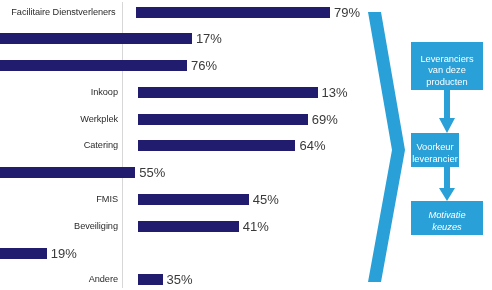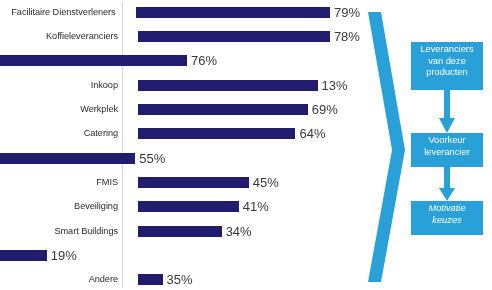--- a/index.html
+++ b/index.html
@@ -106,28 +106,28 @@
   }
 
   .flow-box {
     position: absolute;
     background: #29A0D8;
     color: #ffffff;
     font-size: 9.3px;
     line-height: 11.5px;
     text-align: center;
     display: flex;
-    align-items: flex-start;
+    align-items: flex-end;
     justify-content: center;
     box-sizing: border-box;
     padding: 2px 3px;
   }
 
   #flow-box-0 { left: 51px; top: 42px;  width: 72px; height: 48px; }
-  #flow-box-1 { left: 51px; top: 133px; width: 72px; height: 34px; }
+  #flow-box-1 { left: 51px; top: 133px; width: 48px; height: 34px; }
   #flow-box-2 { left: 51px; top: 201px; width: 72px; height: 34px; font-style: italic; }
 
   .flow-arrow {
     position: absolute;
     left: 79px;
     width: 16px;
   }
   #flow-arrow-0 { top: 90px;  height: 43px; }
   #flow-arrow-1 { top: 167px; height: 34px; }
 </style>
@@ -140,24 +140,23 @@
     <div id="axis-line"></div>
     <div id="bar-rows">
         <div class="bar-row">
           <div class="cat-label">Facilitaire Dienstverleners</div>
           <div class="bar-track">
             <div class="bar-fill" style="width: 194.34px; background: rgb(34, 28, 110);"></div>
             <div class="bar-value">79%</div>
           </div>
         </div>
         <div class="bar-row">
-          <div class="cat-label">Koffieleveranciers</div>
           <div class="bar-track">
             <div class="bar-fill" style="width: 191.88px; background: rgb(34, 28, 110);"></div>
-            <div class="bar-value">78%</div>
+            <div class="bar-value">17%</div>
           </div>
         </div>
         <div class="bar-row">
           <div class="bar-track">
             <div class="bar-fill" style="width: 186.96px; background: rgb(34, 28, 110);"></div>
             <div class="bar-value">76%</div>
           </div>
         </div>
         <div class="bar-row">
           <div class="cat-label">Inkoop</div>
@@ -191,27 +190,20 @@
           <div class="bar-track">
             <div class="bar-fill" style="width: 110.7px; background: rgb(34, 28, 110);"></div>
             <div class="bar-value">45%</div>
           </div>
         </div>
         <div class="bar-row">
           <div class="cat-label">Beveiliging</div>
           <div class="bar-track">
             <div class="bar-fill" style="width: 100.86px; background: rgb(34, 28, 110);"></div>
             <div class="bar-value">41%</div>
-          </div>
-        </div>
-        <div class="bar-row">
-          <div class="cat-label">Smart Buildings</div>
-          <div class="bar-track">
-            <div class="bar-fill" style="width: 83.64px; background: rgb(34, 28, 110);"></div>
-            <div class="bar-value">34%</div>
           </div>
         </div>
         <div class="bar-row">
           <div class="bar-track">
             <div class="bar-fill" style="width: 46.74px; background: rgb(34, 28, 110);"></div>
             <div class="bar-value">19%</div>
           </div>
         </div>
         <div class="bar-row">
           <div class="cat-label">Andere</div>

